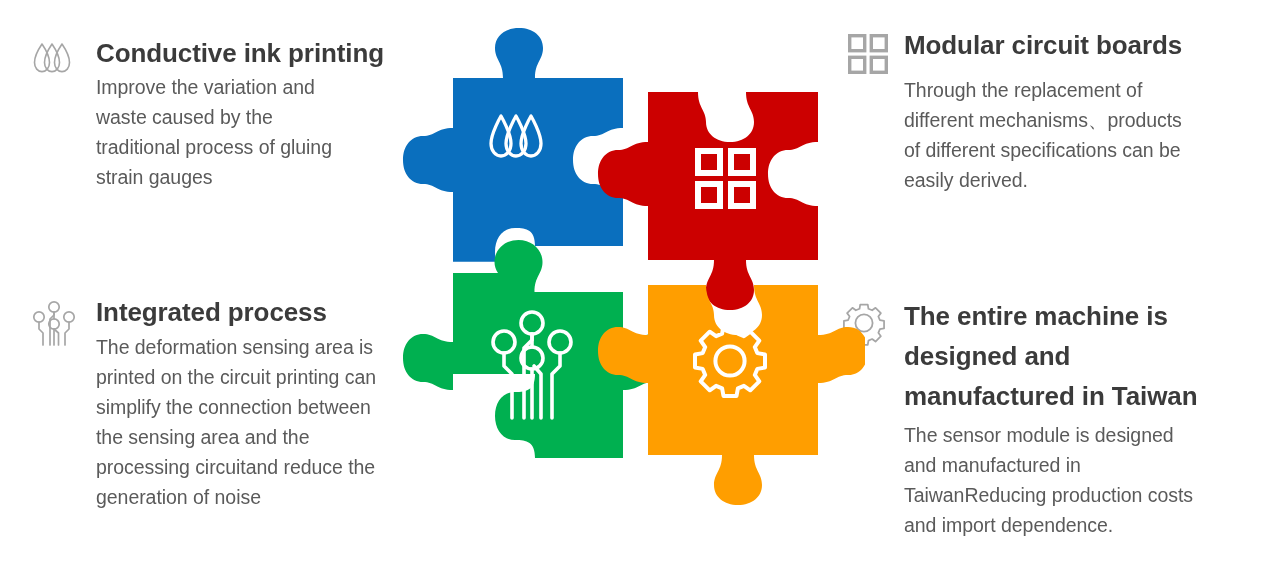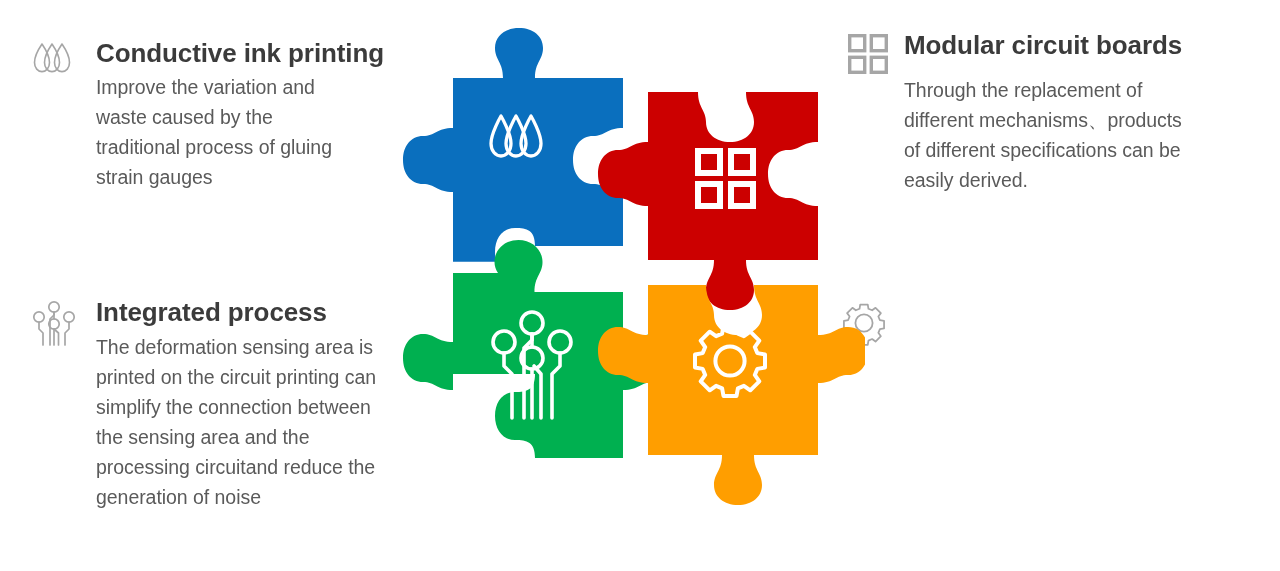--- a/index.html
+++ b/index.html
@@ -161,20 +161,29 @@
   </div>
 
   <div class="feature" id="feat-taiwan">
     <div class="icon-slot">
       <svg class="grey-icon" width="46" height="46" viewBox="0 0 46 46" aria-hidden="true">
         <g fill="none" stroke="#a6a6a6" stroke-width="1.8" stroke-linejoin="round">
           <path d="M19.1 4.3 L26.9 4.3 L27.6 8.6 L31.4 10.2 L34.9 7.6 L40.4 13.1 L37.8 16.6 L39.4 20.4 L43.7 21.1 L43.7 28.9 L39.4 29.6 L37.8 33.4 L40.4 36.9 L34.9 42.4 L31.4 39.8 L27.6 41.4 L26.9 45.7 L19.1 45.7 L18.4 41.4 L14.6 39.8 L11.1 42.4 L5.6 36.9 L8.2 33.4 L6.6 29.6 L2.3 28.9 L2.3 21.1 L6.6 20.4 L8.2 16.6 L5.6 13.1 L11.1 7.6 L14.6 10.2 L18.4 8.6 Z" transform="translate(0,-2) scale(0.97) translate(0.7,2.5)"></path>
           <circle cx="23" cy="23" r="8.6"></circle>
         </g>
       </svg>
+    </div>
+    <div class="txt">
+      <h2>The entire machine is
+designed and
+manufactured in Taiwan</h2>
+      <p>The sensor module is designed
+and manufactured in
+TaiwanReducing production costs
+and import dependence.</p>
     </div>
   </div>
 
   <div id="puzzle">
     <svg width="470" height="535" viewBox="0 0 470 535" aria-hidden="true">
 
       <g>
         <path fill="#0A6FBE" d="
           M 58,60
           L 108,60

